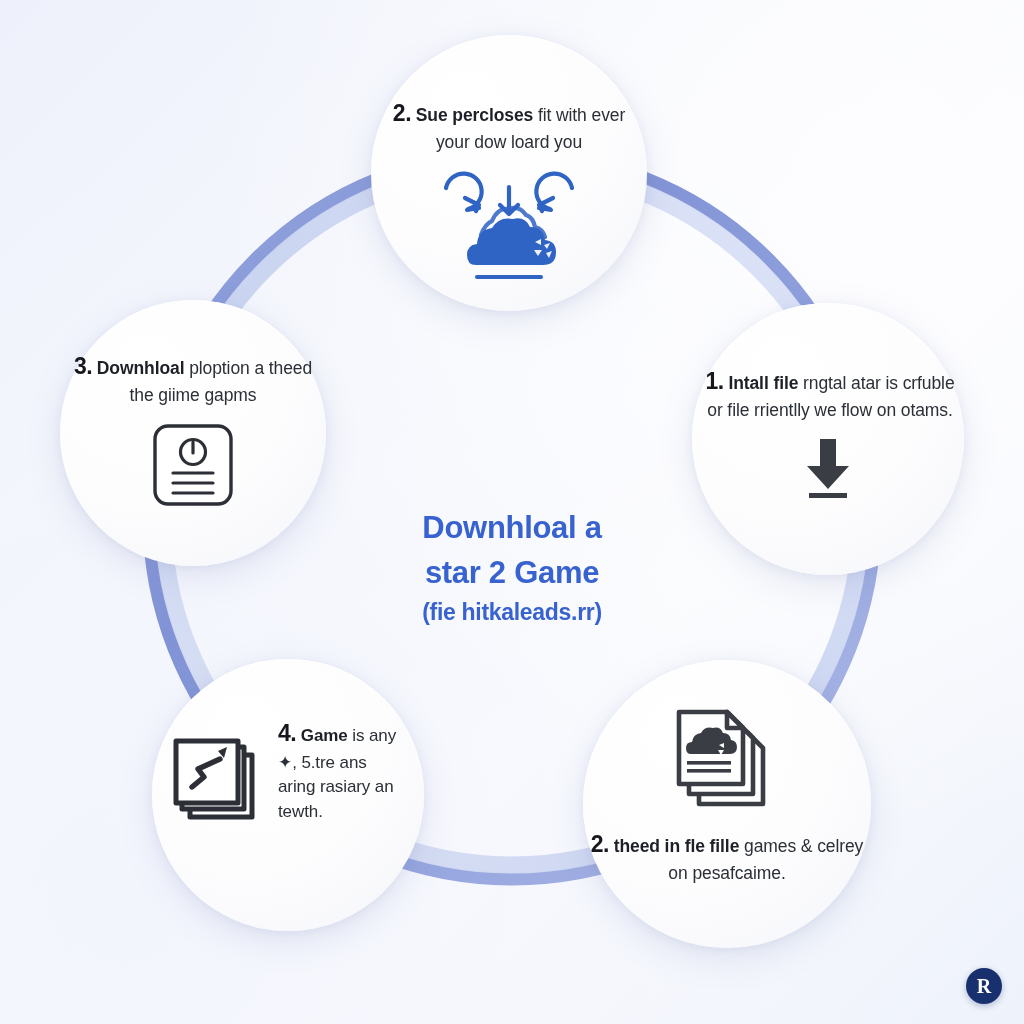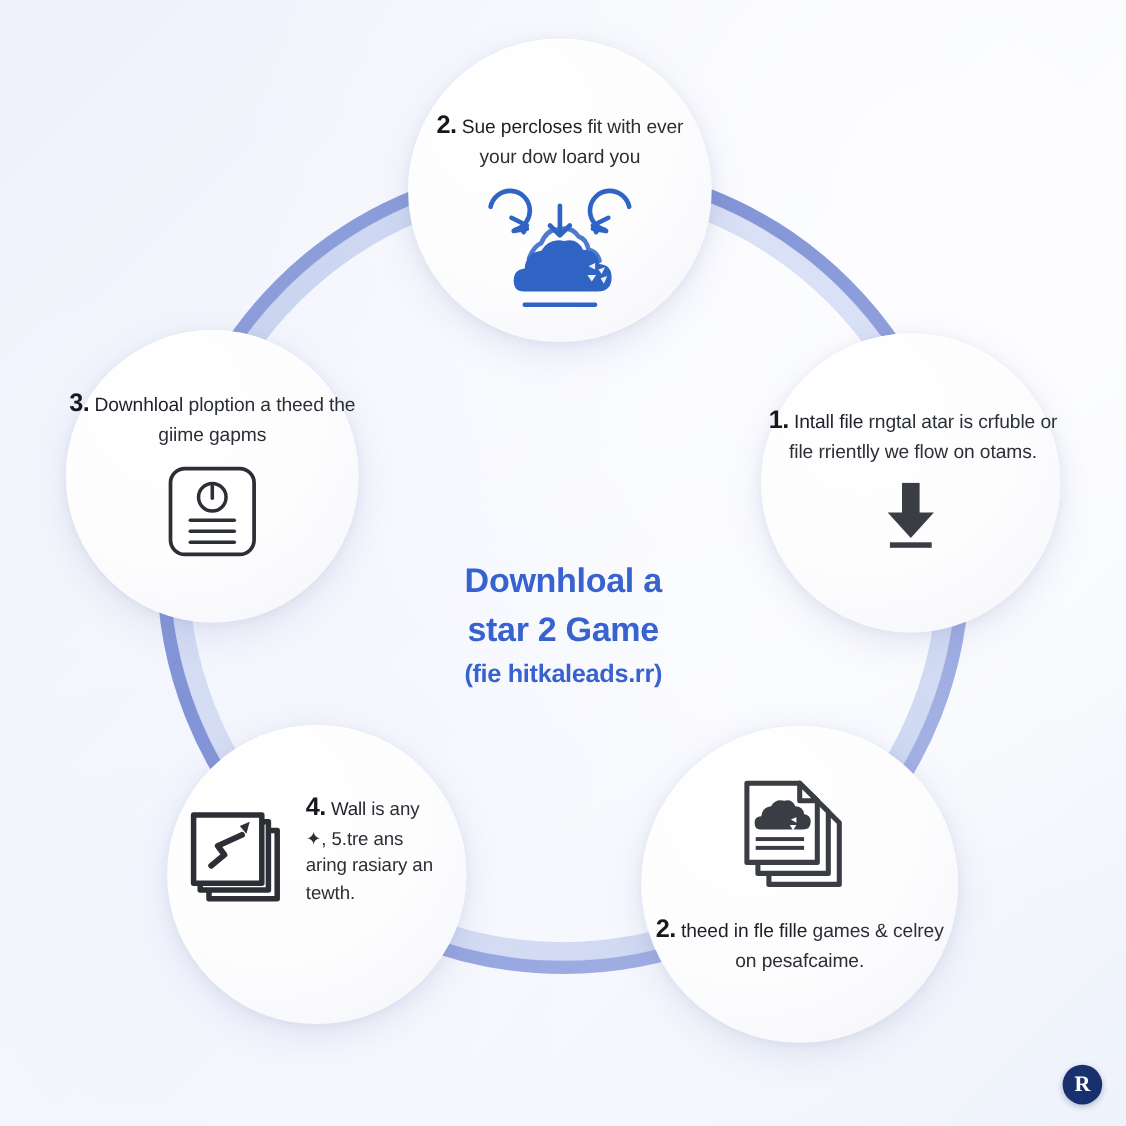--- a/index.html
+++ b/index.html
@@ -25,21 +25,21 @@
     box-shadow:0 10px 34px rgba(110,125,180,0.16),
                0 2px 10px rgba(110,125,180,0.10),
                inset 0 1px 0 rgba(255,255,255,0.9);
     display:flex;flex-direction:column;align-items:center;
     box-sizing:border-box;
   }
   .node .cap{
     text-align:center;color:#2b2f36;
     font-size:17.5px;line-height:1.42;letter-spacing:-0.1px;
   }
-  .node .cap b{font-weight:400;color:#1d2027;}
+  .node .cap b{font-weight:700;color:#1d2027;}
   .node .cap .num{font-weight:700;font-size:23px;color:#16181d;letter-spacing:-0.5px;}
   .icon{display:flex;align-items:center;justify-content:center;}
 
   
   #node-top   {left:371px;top:35px;  width:276px;height:276px; padding-top:62px;}
   #node-right {left:692px;top:303px; width:272px;height:272px; padding-top:62px;}
   #node-bleft {left:152px;top:659px; width:272px;height:272px; padding-top:40px;}
   #node-bright{left:583px;top:660px; width:288px;height:288px; padding-top:38px;}
   #node-left  {left:60px;top:300px;  width:266px;height:266px; padding-top:50px;}
 
@@ -177,21 +177,21 @@
             <rect x="4" y="4" width="62" height="62"></rect>
           </g>
           <g stroke="#2c2f35" stroke-width="5.4" fill="none" stroke-linecap="round" stroke-linejoin="round">
             <path d="M20 50 l12 -10 l-6 -8 l22 -10"></path>
             <polygon points="46,14 55,10 52,21" fill="#2c2f35" stroke="none"></polygon>
           </g>
         </svg>
       </div>
       <div class="cap">
         <span class="num">4.</span>
-        <b>Wall</b>
+        <b>Game</b>
         <span>is any ✦, 5.tre ans aring rasiary an tewth.</span>
       </div>
     </div>
   </div>
 
   <div class="node" id="node-left">
     <div class="cap">
       <span class="num">3.</span>
       <b>Downhloal</b>
       <span>ploption a theed the giime gapms</span>

